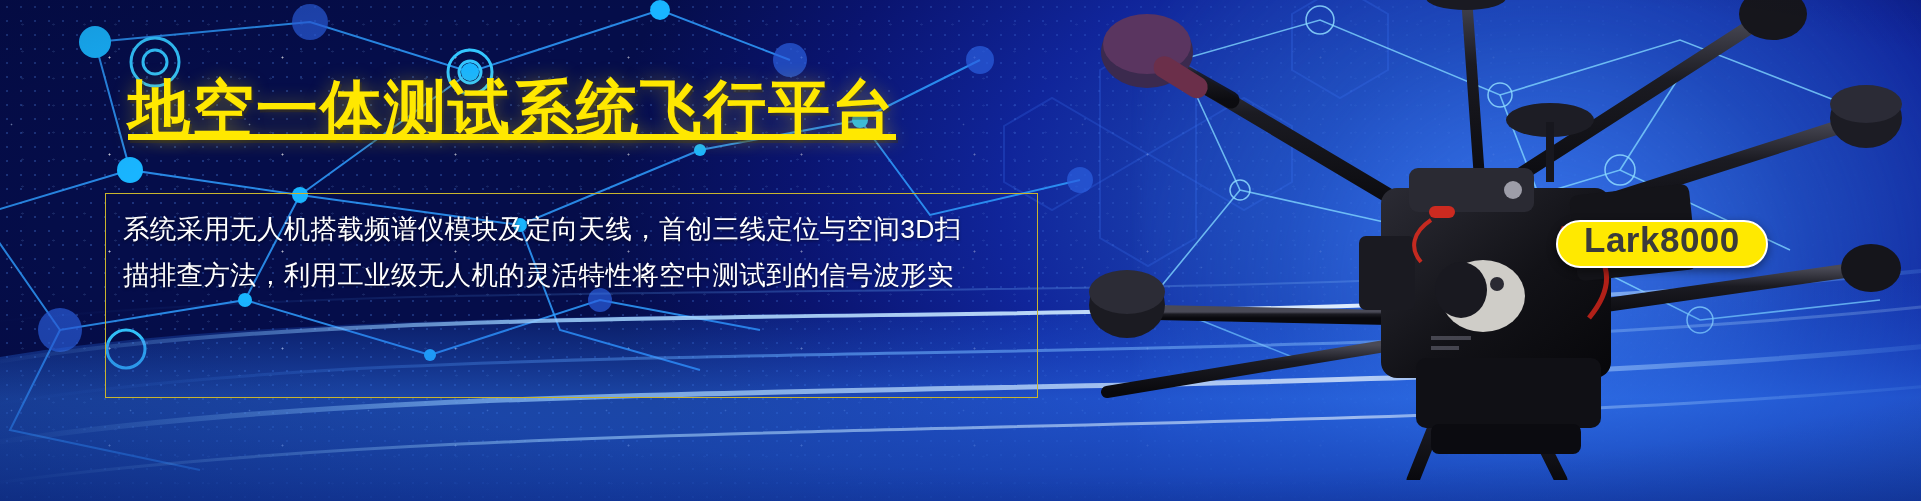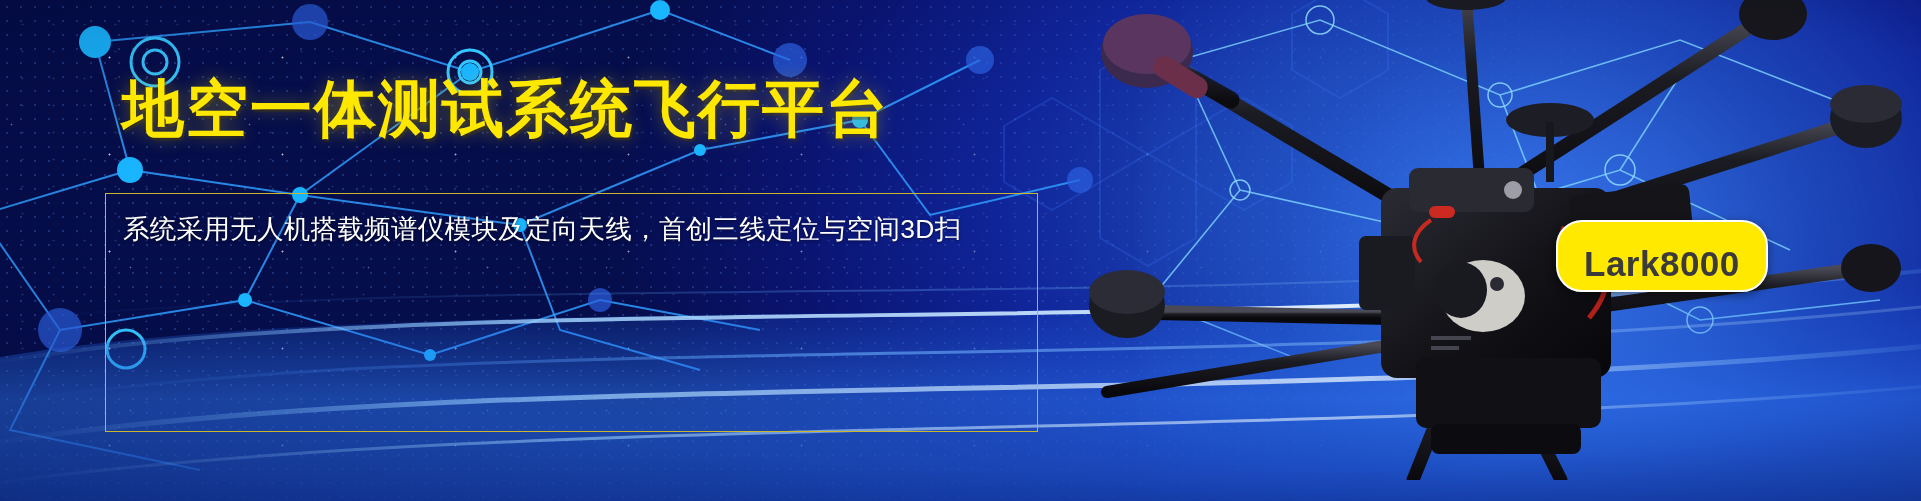--- a/index.html
+++ b/index.html
@@ -47,33 +47,34 @@
   .vignette{
     position:absolute;inset:0;
     background:radial-gradient(ellipse 120% 110% at 60% 45%, rgba(0,0,0,0) 45%, rgba(0,4,35,.55) 100%);
   }
 
   
   .swoosh{position:absolute;left:0;right:0;bottom:0;height:240px;}
 
   
   .headline{
-    position:absolute;left:122px;top:78px;
+    position:absolute;left:128px;top:78px;
     font-size:62px;line-height:1;
     letter-spacing:2px;
     font-weight:700;
     color:#ffe800;
     white-space:nowrap;
     text-shadow:0 0 18px rgba(255,225,0,.35), 2px 3px 0 rgba(60,45,0,.35);
+    text-decoration:underline;
   }
 
   
   .desc-box{
     position:absolute;left:105px;top:193px;
-    width:933px;height:239px;
+    width:933px;height:205px;
     border:1.5px solid #c9b52e;
     box-sizing:border-box;
     padding:12px 17px 0 17px;
   }
   .desc-line{
     color:#ffffff;
     font-size:26.5px;
     line-height:46px;
     letter-spacing:.3px;
     white-space:nowrap;
@@ -81,21 +82,21 @@
   }
 
   
   .badge{
     position:absolute;left:1556px;top:220px;
     background:#ffe900;
     color:#3b3b3b;
     font-size:35px;
     font-weight:700;
     letter-spacing:.5px;
-    padding:24px 26px 9px 26px;
+    padding:0 26px 9px 26px;
     border-radius:26px;
     border:2px solid #ffffff;
     box-shadow:0 3px 10px rgba(0,0,0,.45);
     line-height:1;
   }
 
   
   .drone{position:absolute;right:0;top:0;width:960px;height:480px;}
 </style>
 </head>
@@ -281,17 +282,18 @@
         <rect x="470" y="346" width="28" height="4"></rect>
     </g>
   </svg>
 
   <div class="vignette"></div>
 
   <div class="headline">地空一体测试系统飞行平台</div>
 
   <div class="desc-box">
     <div class="desc-line">系统采用无人机搭载频谱仪模块及定向天线，首创三线定位与空间3D扫</div>
+    <div class="desc-line">描排查方法，利用工业级无人机的灵活特性将空中测试到的信号波形实</div>
   </div>
 
   <div class="badge">Lark8000</div>
 
 </div>
 
 </body></html>

